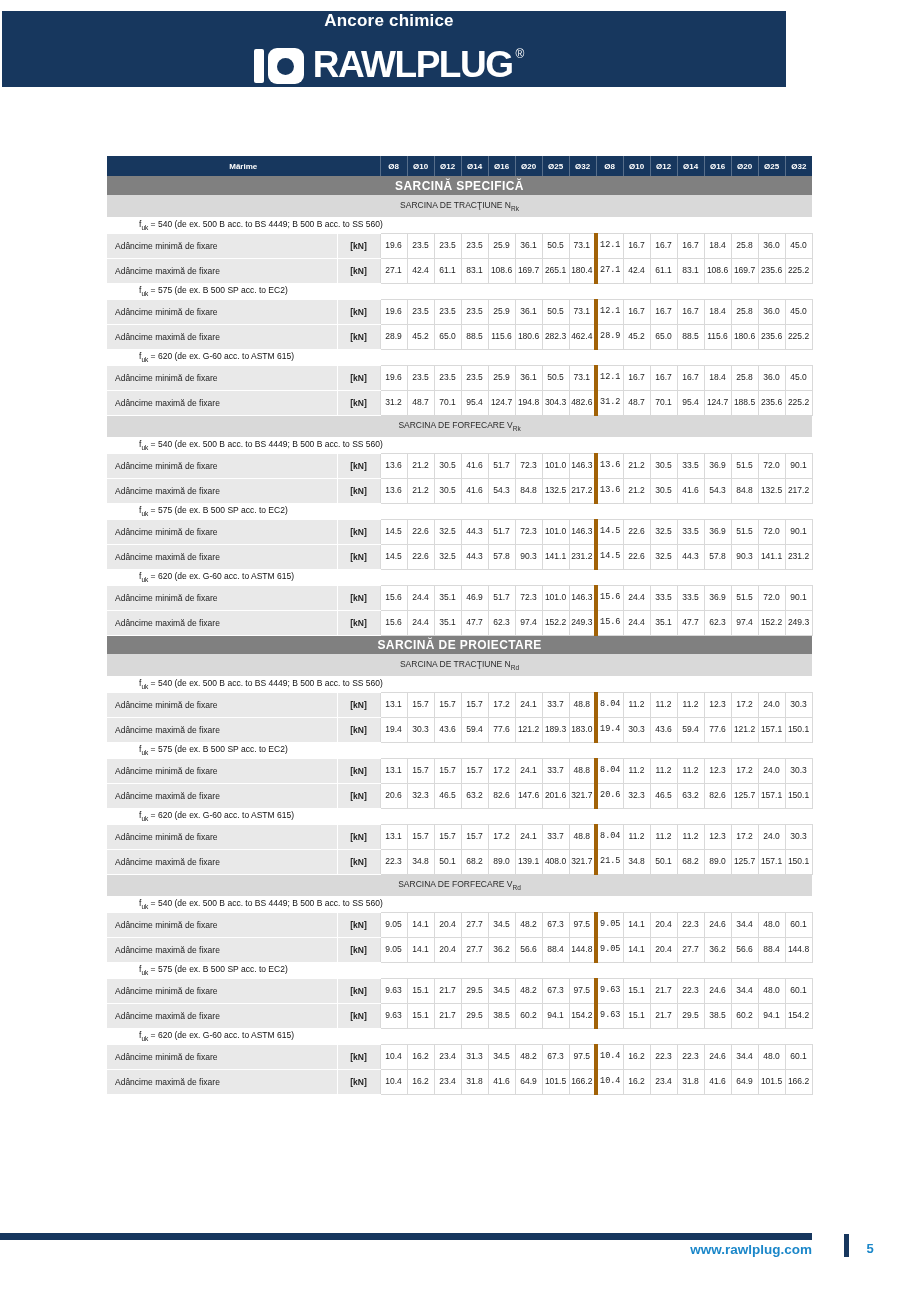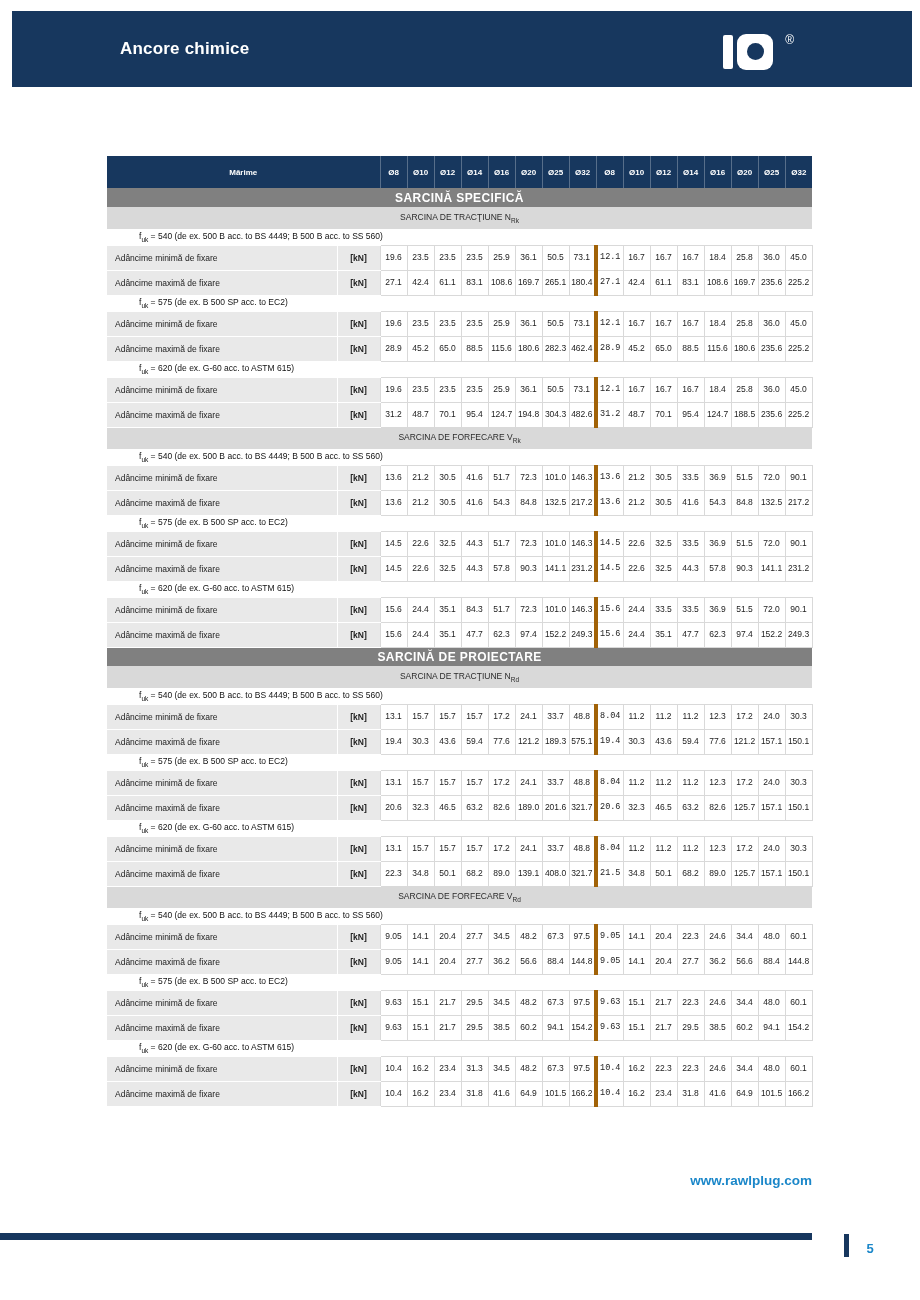--- a/index.html
+++ b/index.html
@@ -5,23 +5,24 @@
   * { margin:0; padding:0; box-sizing:border-box; }
   html,body { background:#ffffff; }
   body {
     width:920px; height:1300px; position:relative; overflow:hidden;
     font-family:"Liberation Sans","DejaVu Sans",sans-serif; color:#222;
   }
   .page { position:relative; width:920px; height:1300px; }
 
   
   .topbar {
-    position:absolute; top:11px; left:12px; width:900px; height:76px;
+    position:absolute; top:11px; left:2px; width:784px; height:76px;
     background:#17375e; display:flex; align-items:center; justify-content:space-between;
     padding:0 118px 0 108px;
+    flex-direction:column;
   }
   .cat-title { color:#fff; font-size:17px; font-weight:bold; letter-spacing:.2px; }
   .logo { display:flex; align-items:flex-start; color:#fff; }
   .logo-mark { display:flex; align-items:center; gap:4px; margin-top:5px; margin-right:9px; }
   .lm-bar { width:10px; height:34px; background:#fff; border-radius:2px; }
   .lm-sq { width:36px; height:36px; background:#fff; border-radius:9px; display:flex; align-items:center; justify-content:center; }
   .lm-circle { width:17px; height:17px; border-radius:50%; background:#17375e; }
   .logo-text { font-size:37px; font-weight:bold; letter-spacing:-1.5px; line-height:44px; }
   .logo-reg { font-size:12px; margin-top:4px; margin-left:3px; }
 
@@ -29,21 +30,21 @@
   .doc-title {
     position:absolute; top:120px; left:107px;
     color:#1b87c9; font-size:19px; font-weight:bold;
   }
 
   
   #table-root { position:absolute; top:156px; left:107px; width:706px; }
   .perf { border-collapse:collapse; width:705px; table-layout:fixed; font-size:8.5px; color:#222; }
   col.c-lbl { width:230px; } col.c-unit { width:43px; } col.c-val { width:27px; }
   .hrow th {
-    background:#17375e; color:#fff; font-weight:bold; font-size:8px; height:32px;
+    background:#17375e; color:#fff; font-weight:bold; font-size:8px; height:20px;
     text-align:center; border-left:1px solid rgba(255,255,255,.28); vertical-align:middle;
   }
   .hrow th:first-child { border-left:none; }
   .band td {
     background:#808080; color:#fff; font-weight:bold; text-align:center;
     height:19px; font-size:12px; letter-spacing:.4px; vertical-align:middle;
   }
   .subhead td {
     background:#d9d9d9; color:#2b2b2b; text-align:center; height:22px;
     font-size:8.5px; vertical-align:middle;
@@ -55,40 +56,41 @@
   .drow .unit { background:#e9e9e9; text-align:center; border-top:1px solid #fff; border-bottom:1px solid #fff; border-left:1px solid #fff;font-weight:bold; }
   .drow .val {
     background:#fff; border:1px solid #d9d9d9; text-align:center;
     padding:2px 1px; word-break:break-all; line-height:1.2;
   }
   .drow .val.grp { border-left:4px solid #a16207;font-family:Liberation Mono, monospace; }
 
   
   .footer-bar { position:absolute; top:1233px; left:0; width:812px; height:7px; background:#17375e; }
   .footer-url {
-    position:absolute; top:1173px; left:520px; width:292px; text-align:right;
+    position:absolute; top:1242px; left:520px; width:292px; text-align:right;
     color:#1b87c9; font-size:13.5px; font-weight:bold; cursor:pointer;
   }
   .footer-vbar { position:absolute; top:1234px; left:844px; width:5px; height:23px; background:#17375e; }
   .footer-page { position:absolute; top:1241px; left:860px; width:20px; text-align:center; color:#1b87c9; font-size:13px; font-weight:bold; }
 </style>
 </head>
 <body>
 
 <div class="page">
 
   <header class="topbar">
     <div class="cat-title">Ancore chimice</div>
     <div class="logo">
       <span class="logo-mark">
         <span class="lm-bar"></span>
         <span class="lm-sq">
           <span class="lm-circle"></span>
         </span>
       </span>
+      <span class="logo-text">RAWLPLUG</span>
       <span class="logo-reg">®</span>
     </div>
   </header>
 
 
   <div id="table-root">
       <table class="perf">
         <colgroup>
           <col class="c-lbl">
           <col class="c-unit">
@@ -355,21 +357,21 @@
           </tr>
           <tr class="fuk">
             <td colspan="18"><span>f</span><sub>uk</sub><span> = 620 (de ex. G-60 acc. to ASTM 615)</span></td>
           </tr>
           <tr class="drow">
             <td class="lbl">Adâncime minimă de fixare</td>
             <td class="unit">[kN]</td>
             <td class="val">15.6</td>
             <td class="val">24.4</td>
             <td class="val">35.1</td>
-            <td class="val">84.3</td>
+            <td class="val">46.9</td>
             <td class="val">51.7</td>
             <td class="val">72.3</td>
             <td class="val">101.0</td>
             <td class="val">146.3</td>
             <td class="val grp">15.6</td>
             <td class="val">24.4</td>
             <td class="val">33.5</td>
             <td class="val">33.5</td>
             <td class="val">36.9</td>
             <td class="val">51.5</td>
@@ -428,21 +430,21 @@
           <tr class="drow">
             <td class="lbl">Adâncime maximă de fixare</td>
             <td class="unit">[kN]</td>
             <td class="val">19.4</td>
             <td class="val">30.3</td>
             <td class="val">43.6</td>
             <td class="val">59.4</td>
             <td class="val">77.6</td>
             <td class="val">121.2</td>
             <td class="val">189.3</td>
-            <td class="val">575.1</td>
+            <td class="val">183.0</td>
             <td class="val grp">19.4</td>
             <td class="val">30.3</td>
             <td class="val">43.6</td>
             <td class="val">59.4</td>
             <td class="val">77.6</td>
             <td class="val">121.2</td>
             <td class="val">157.1</td>
             <td class="val">150.1</td>
           </tr>
           <tr class="fuk">
@@ -469,21 +471,21 @@
             <td class="val">30.3</td>
           </tr>
           <tr class="drow">
             <td class="lbl">Adâncime maximă de fixare</td>
             <td class="unit">[kN]</td>
             <td class="val">20.6</td>
             <td class="val">32.3</td>
             <td class="val">46.5</td>
             <td class="val">63.2</td>
             <td class="val">82.6</td>
-            <td class="val">189.0</td>
+            <td class="val">147.6</td>
             <td class="val">201.6</td>
             <td class="val">321.7</td>
             <td class="val grp">20.6</td>
             <td class="val">32.3</td>
             <td class="val">46.5</td>
             <td class="val">63.2</td>
             <td class="val">82.6</td>
             <td class="val">125.7</td>
             <td class="val">157.1</td>
             <td class="val">150.1</td>

